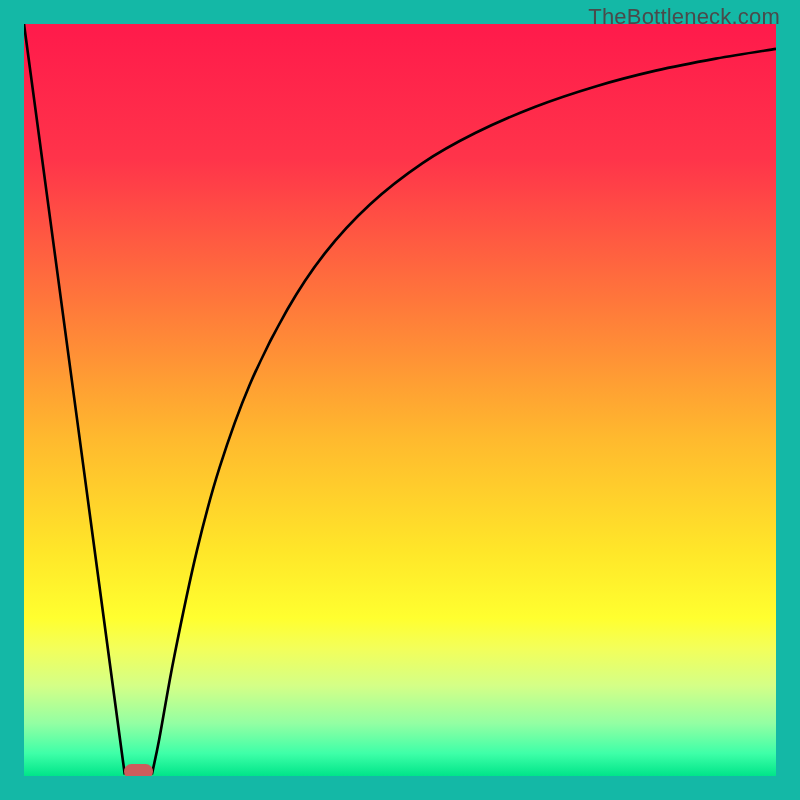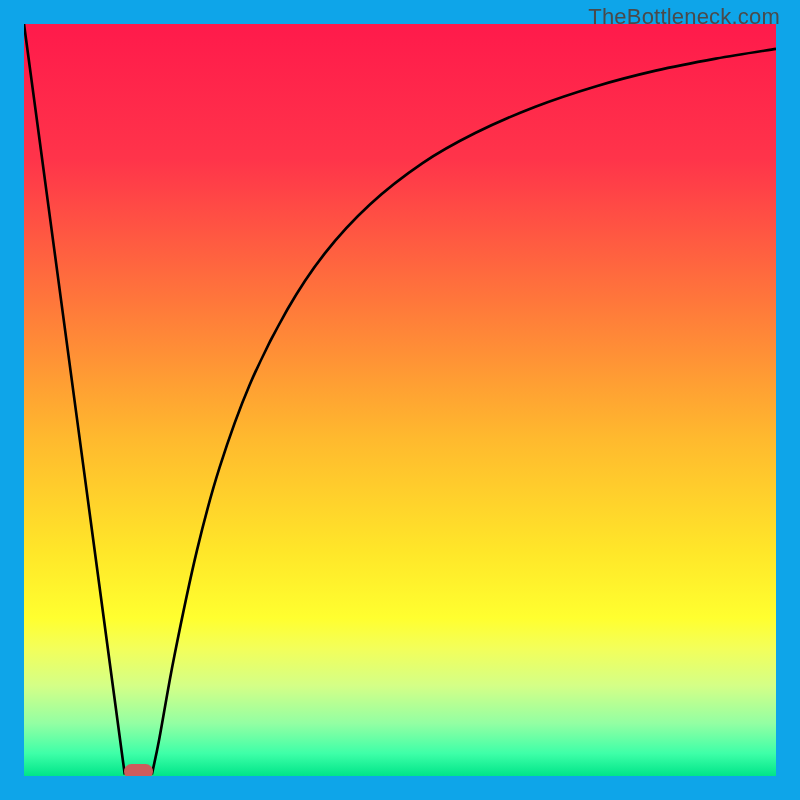--- a/index.html
+++ b/index.html
@@ -1,20 +1,20 @@
 <!DOCTYPE html>
 <html><head>
 <meta charset="utf-8">
 <style>
   * { margin: 0; padding: 0; box-sizing: border-box; }
   html, body { width: 800px; height: 800px; overflow: hidden; background: #000; }
   .frame {
     width: 800px;
     height: 800px;
-    background: #0ea5e9;
+    background: #14b8a6;
     position: relative;
   }
   .watermark {
     position: absolute;
     top: 4px;
     right: 20px;
     color: #4a4a4a;
     font-family: Arial, Helvetica, sans-serif;
     font-size: 22px;
     letter-spacing: 0.2px;

